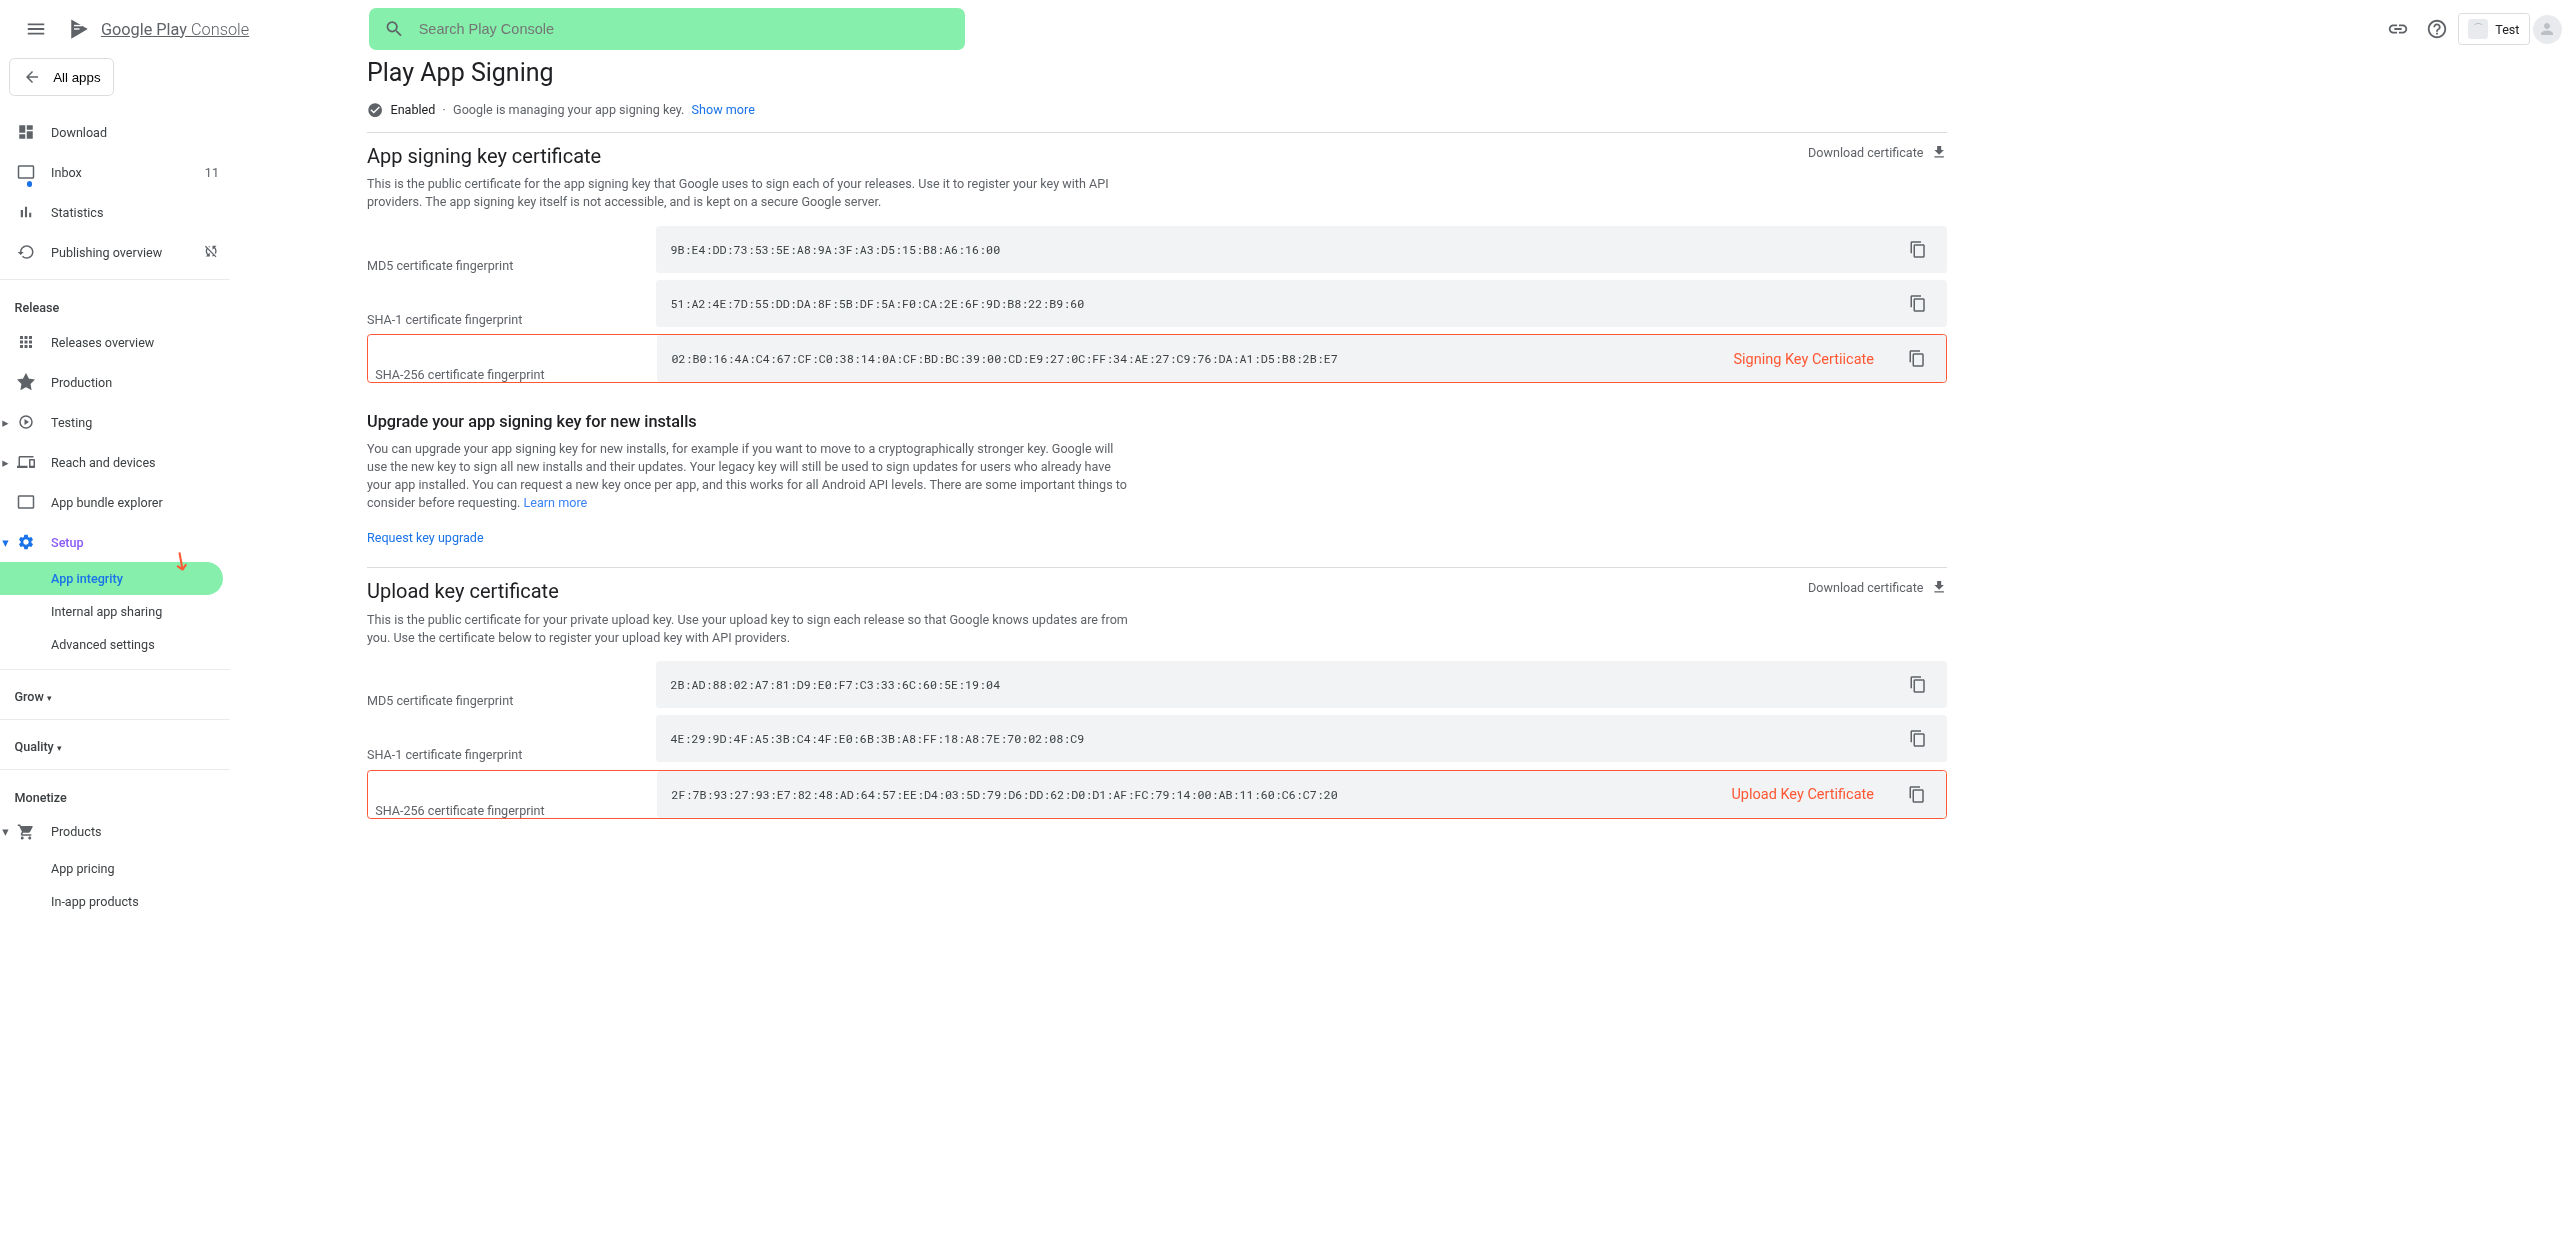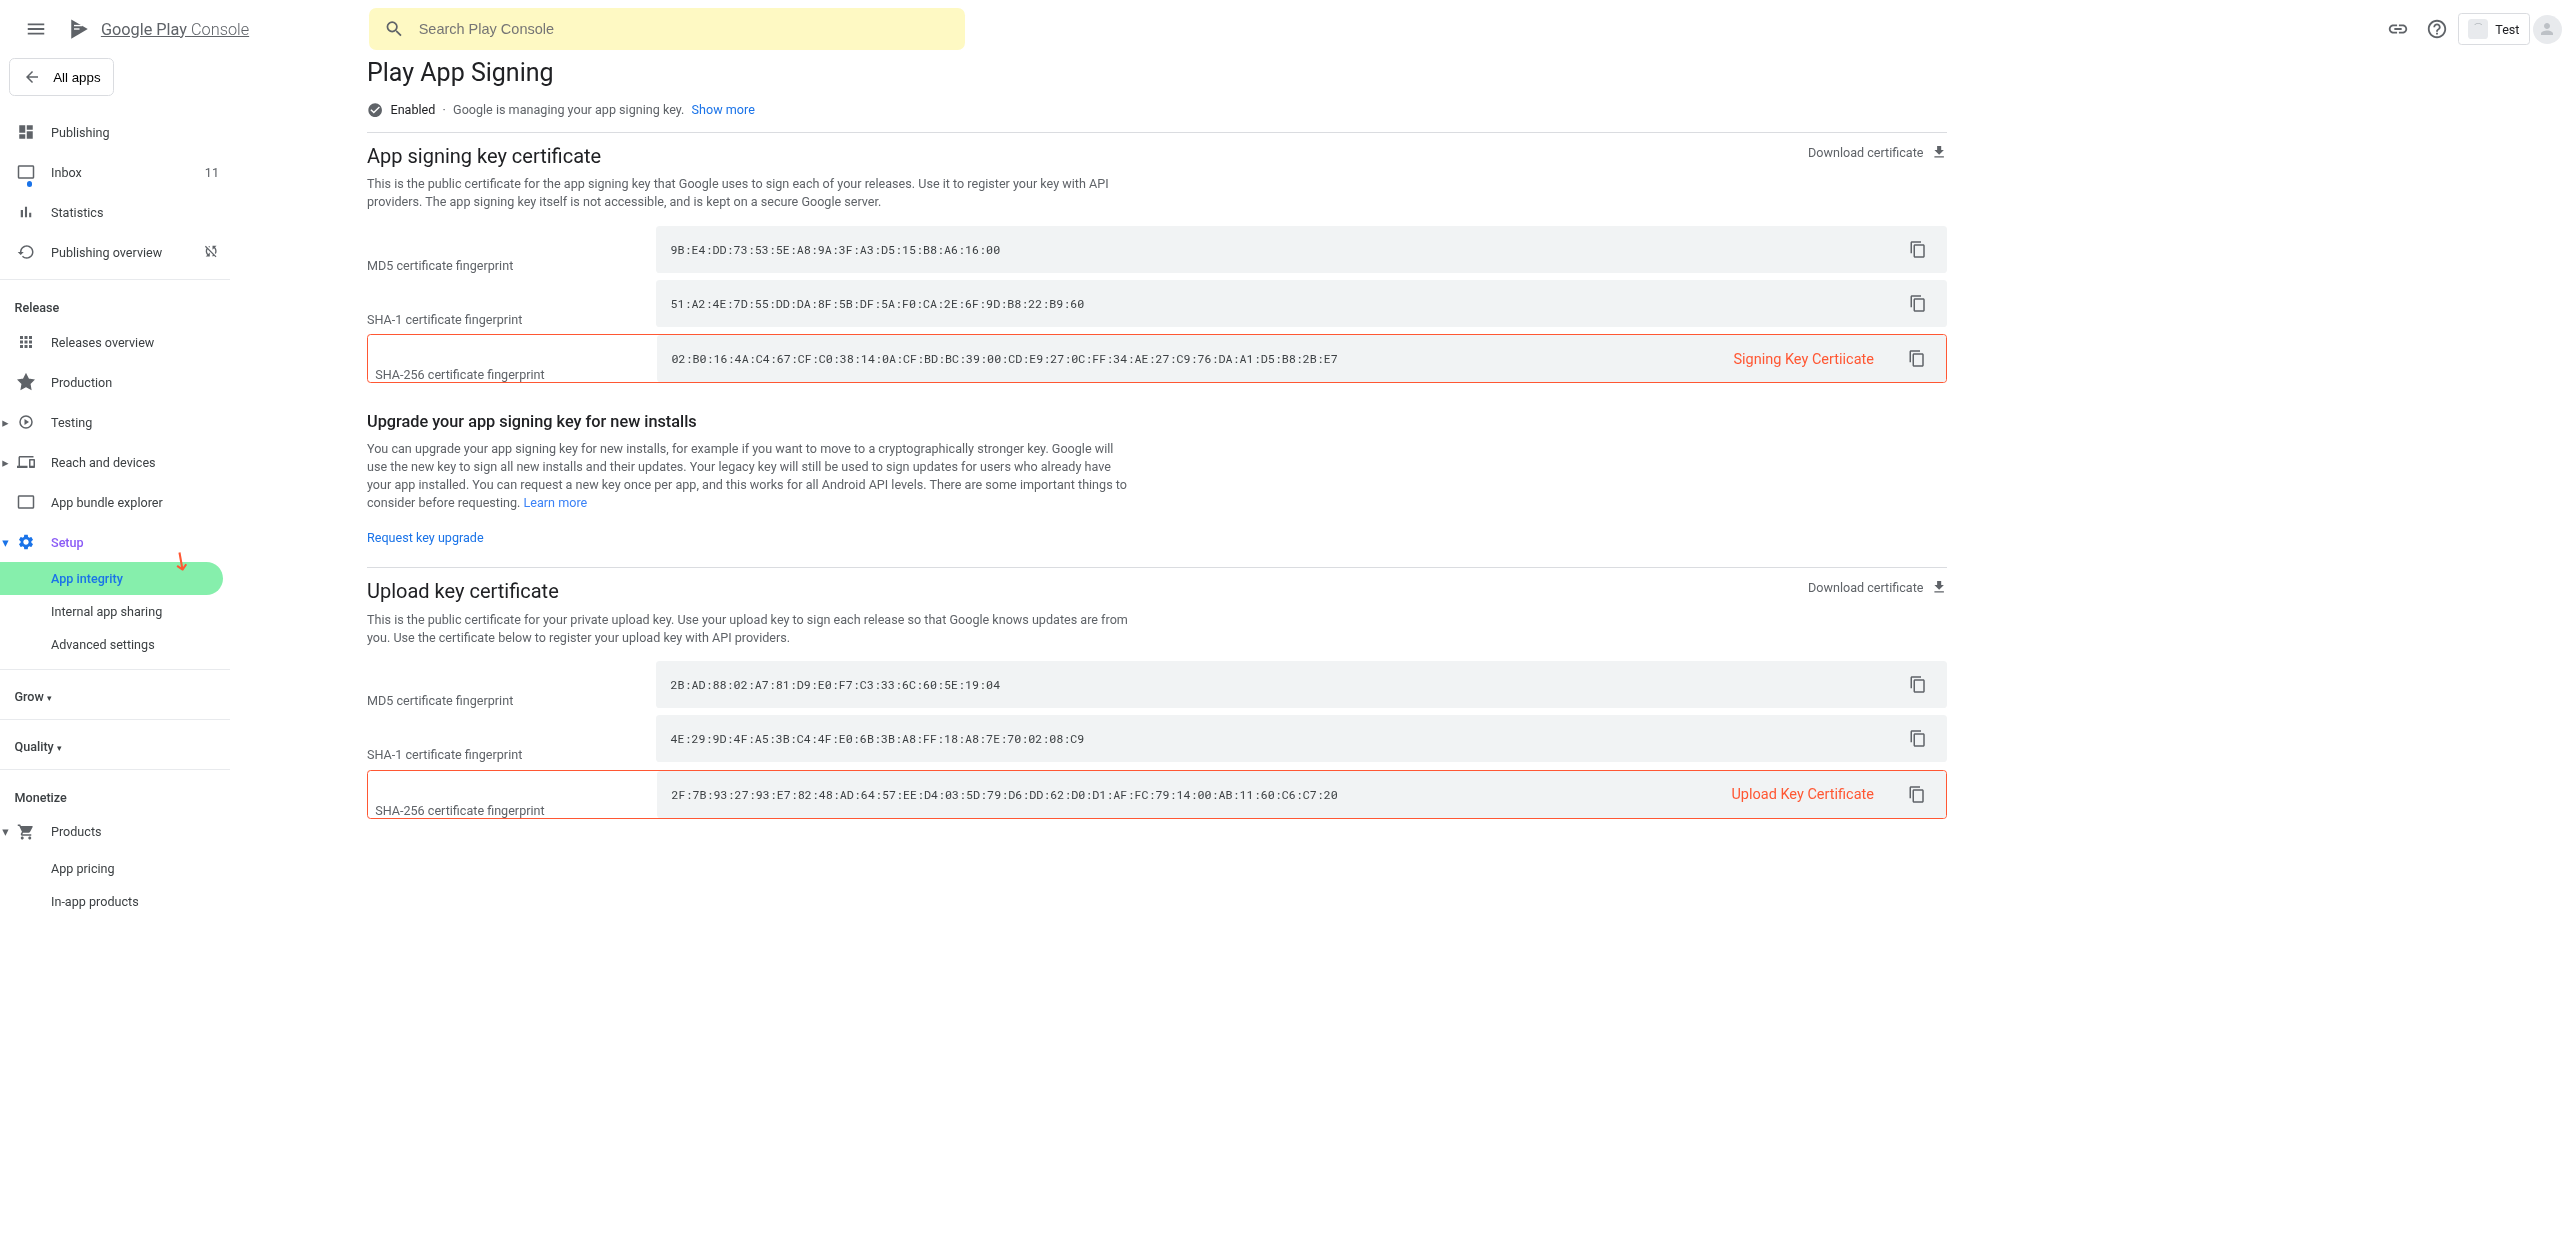--- a/index.html
+++ b/index.html
@@ -4,21 +4,21 @@
   <style>
     * { box-sizing: border-box; margin: 0; padding: 0; }
     body { font-family: 'Google Sans', Roboto, Arial, sans-serif; font-size: 12.6px; color: #202124; background: #fff; }
     
     
     .header { display: flex; align-items: center; height: 58px; padding: 0 14.5px; position: fixed; top: 0; left: 0; right: 0; background: #fff; z-index: 100; }
     .menu-btn { width: 43px; height: 43px; display: flex; align-items: center; justify-content: center; border: none; background: none; cursor: pointer; color: #5f6368; }
     .logo-area { display: flex; align-items: center; margin-right: 43px; }
     .logo-icon { width: 29px; height: 22px; margin: 0 7.2px; }
     .logo-text { color: #5f6368; font-size: 16.3px; text-decoration: underline; }
-    .search-box { display: flex; align-items: center; background: #fef9c3; border-radius: 7.2px; width: 596px; height: 42px; padding: 0 14.5px; position: absolute; left: 369px; justify-content: center; }
+    .search-box { display: flex; align-items: center; background: #86efac; border-radius: 7.2px; width: 596px; height: 42px; padding: 0 14.5px; position: absolute; left: 369px; justify-content: center; }
     .search-box svg { color: #5f6368; margin-right: 14.5px; }
     .search-box input { border: none; background: none; outline: none; font-size: 14.5px; color: #5f6368; width: 100%; }
     .header-right { margin-left: auto; display: flex; align-items: center; gap: 3px; }
     .header-icon-btn { width: 36px; height: 36px; display: flex; align-items: center; justify-content: center; border: none; background: none; cursor: pointer; color: #5f6368; border-radius: 50%; }
     .app-selector { display: flex; align-items: center; border: 0.9px solid #dadce0; border-radius: 3.6px; padding: 5.4px 9px; gap: 7.2px; cursor: pointer; }
     .app-icon-small { width: 20px; height: 20px; background: #e8eaed; border-radius: 3.6px; display: flex; align-items: center; justify-content: center; color: #9aa0a6; }
     .avatar { width: 29px; height: 29px; border-radius: 50%; background: #e8eaed; display: flex; align-items: center; justify-content: center; }
     
     
     .sidebar { position: fixed; top: 58px; left: 0; bottom: 0; width: 231px; overflow-y: auto; border-right: 0.9px solid transparent; }
@@ -124,21 +124,21 @@
     <span>All apps</span>
   </button>
 
   <div class="nav-section">
     <div class="nav-item">
       <span class="nav-icon">
           <svg width="18" height="18" viewBox="0 0 24 24">
             <path fill="currentColor" d="M3 13h8V3H3v10zm0 8h8v-6H3v6zm10 0h8V11h-8v10zm0-18v6h8V3h-8z"></path>
           </svg>
         </span>
-      <span class="nav-label">Publishing</span>
+      <span class="nav-label">Download</span>
     </div>
     <div class="nav-item" style="position:relative">
       <span class="nav-icon">
           <svg width="18" height="18" viewBox="0 0 24 24">
             <path fill="currentColor" d="M21 3H3c-1.1 0-2 .9-2 2v14c0 1.1.9 2 2 2h18c1.1 0 2-.9 2-2V5c0-1.1-.9-2-2-2zm0 16H3V5h18v14z"></path>
           </svg>
         </span>
       <span class="notif-dot"></span>
       <span class="nav-label">Inbox</span>
       <span class="nav-badge">11</span>

